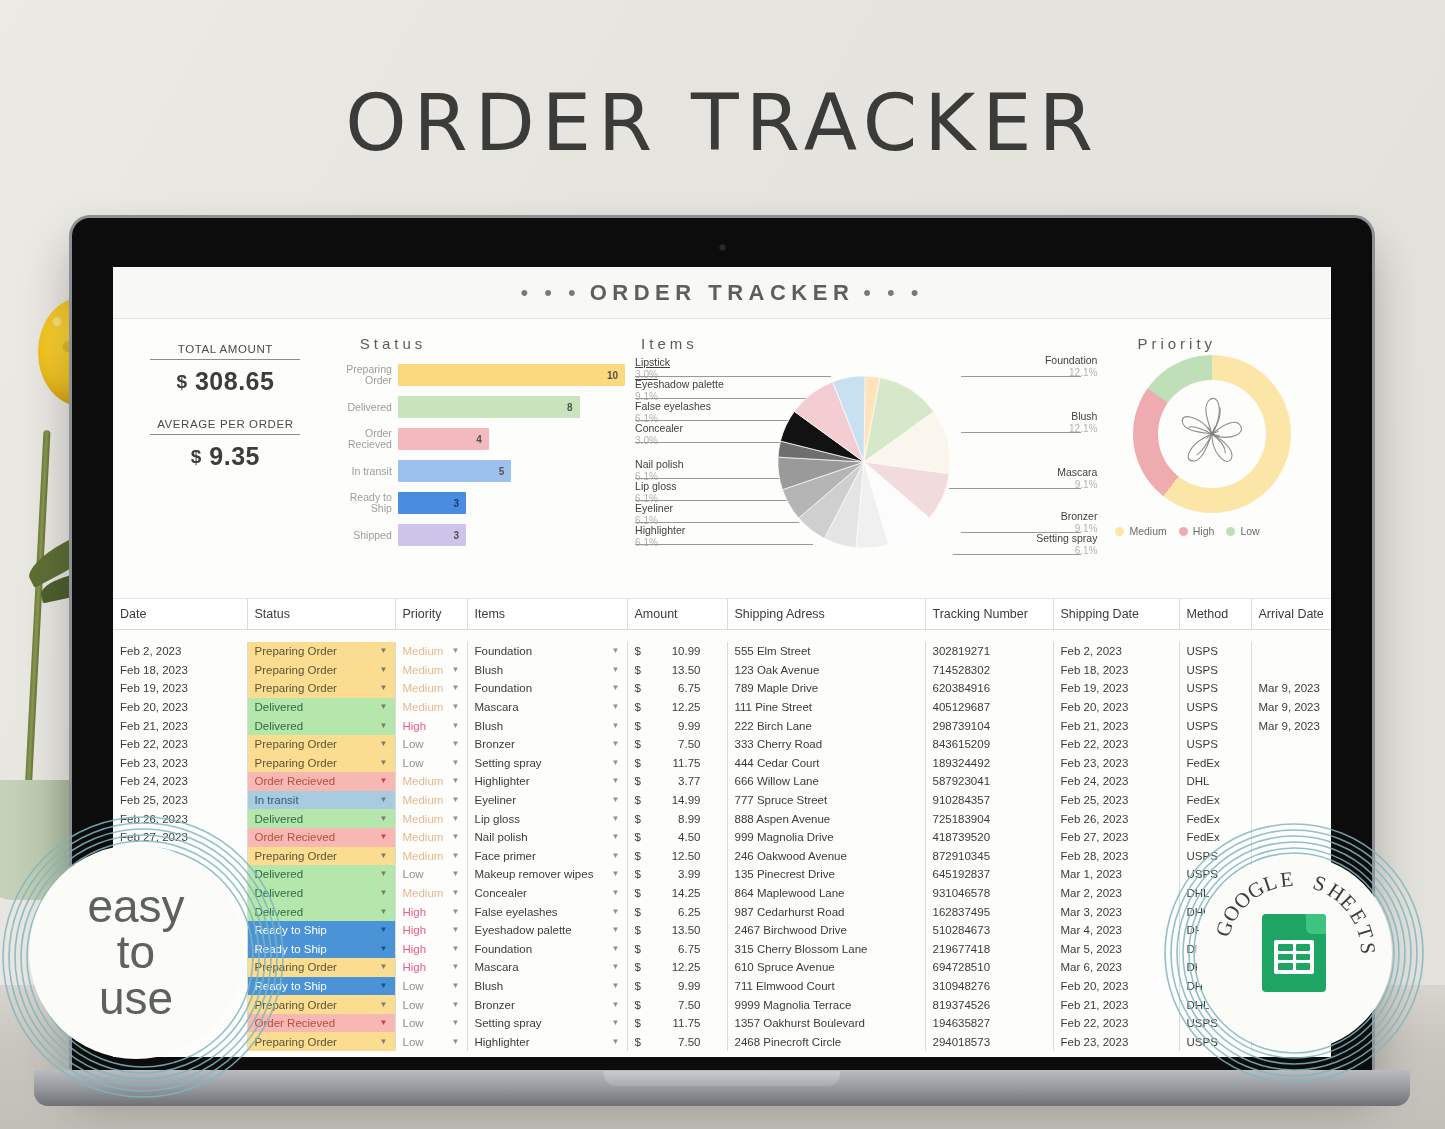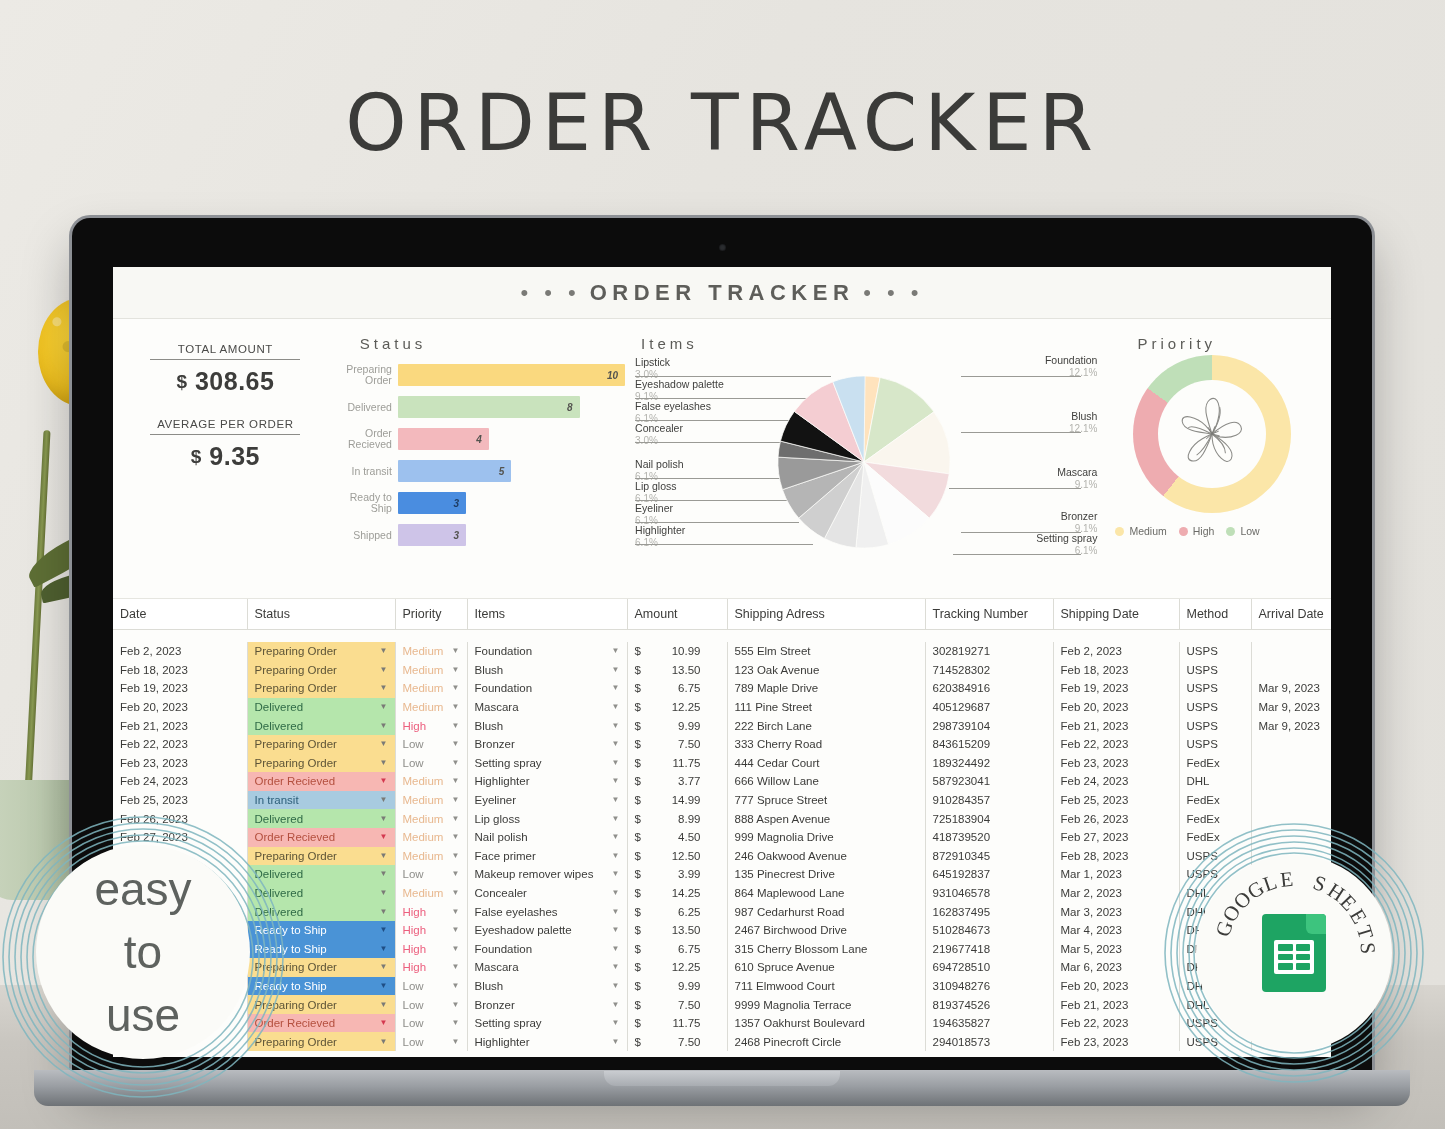--- a/index.html
+++ b/index.html
@@ -135,21 +135,21 @@
     font-weight:500;
   }
   .bar-row { display:flex; align-items:center; margin-bottom:10px; height:22px; }
   .bar-lbl {
     width:68px; text-align:right; font-size:10.5px; color:#9d9d98; line-height:11px;
     padding-right:6px;
   }
   .bar-track { flex:1; position:relative; height:22px; }
   .bar {
     height:22px; border-radius:1px; position:relative;
-    display:flex; align-items:center; justify-content:flex-end;font-style:italic;
+    display:flex; align-items:center; justify-content:flex-end;
   }
   .bar span { font-size:10px; font-weight:bold; color:#53534f; padding-right:7px; }
 
   
   .pie-panel { width:480px; position:relative; }
   .pie-panel .panel-title { margin-left:10px; }
   .pie-wrap { position:absolute; left:118px; top:24px; width:230px; height:210px; }
   .pie-lbl { position:absolute; font-size:10.5px; color:#3f3f3d; line-height:11.5px; white-space:nowrap; }
   .pie-pct { font-size:10px; color:#b3b3ae; }
   .leader { position:absolute; height:1px; background:#9a9a95; }
@@ -182,21 +182,21 @@
               margin:0 -7px; padding:0 7px; }
   .caret { font-size:8px; line-height:1; }
   .amt { display:flex; justify-content:space-between; width:66px; }
   .amt i { font-style:normal; }
 
   
   .badge-circle {
     position:absolute; border-radius:50%; background:#fbfbf8;
     display:flex; align-items:center; justify-content:center; flex-direction:column;
   }
-  #easy-badge { left:36px; top:845px; width:214px; height:214px;gap:17px; }
+  #easy-badge { left:29px; top:845px; width:214px; height:214px; }
   .easy-txt { font-size:46px; line-height:46px; color:#5e625f; text-align:center; font-weight:400; }
   #gs-badge { left:1196px; top:855px; width:196px; height:196px; }
 
   .gs-icon { width:64px; height:78px; position:relative; }
   .gs-doc { position:absolute; inset:0; background:#1ea463; border-radius:4px; }
   .gs-fold { position:absolute; right:0; top:0; width:20px; height:20px;
              background:#3dc47e; border-radius:0 4px 0 6px; }
   .gs-tbl { position:absolute; left:12px; top:26px; width:40px; height:34px; background:#fff; border-radius:2px;
             display:grid; grid-template-columns:1fr 1fr; grid-template-rows:1fr 1fr 1fr; gap:3px; padding:4px; }
   .gs-tbl i { background:#1ea463; border-radius:1px; }
@@ -307,21 +307,21 @@
                     <span>3</span>
                   </div>
                 </div>
               </div>
             </div>
         </div>
 
         <div class="pie-panel">
           <div class="panel-title">Items</div>
           <div id="pie-labels">
-              <div class="pie-lbl" style="left: 4px; top: 24px;">
+              <div class="pie-lbl" style="left: 4px; top: 24px; text-decoration: underline;">
                 <div>Lipstick</div>
                 <div class="pie-pct">3.0%</div>
               </div>
               <div class="leader" style="left: 4px; top: 43px; width: 196px;"></div>
               <div class="pie-lbl" style="left: 4px; top: 46px;">
                 <div>Eyeshadow palette</div>
                 <div class="pie-pct">9.1%</div>
               </div>
               <div class="leader" style="left: 4px; top: 65px; width: 176px;"></div>
               <div class="pie-lbl" style="left: 4px; top: 68px;">

